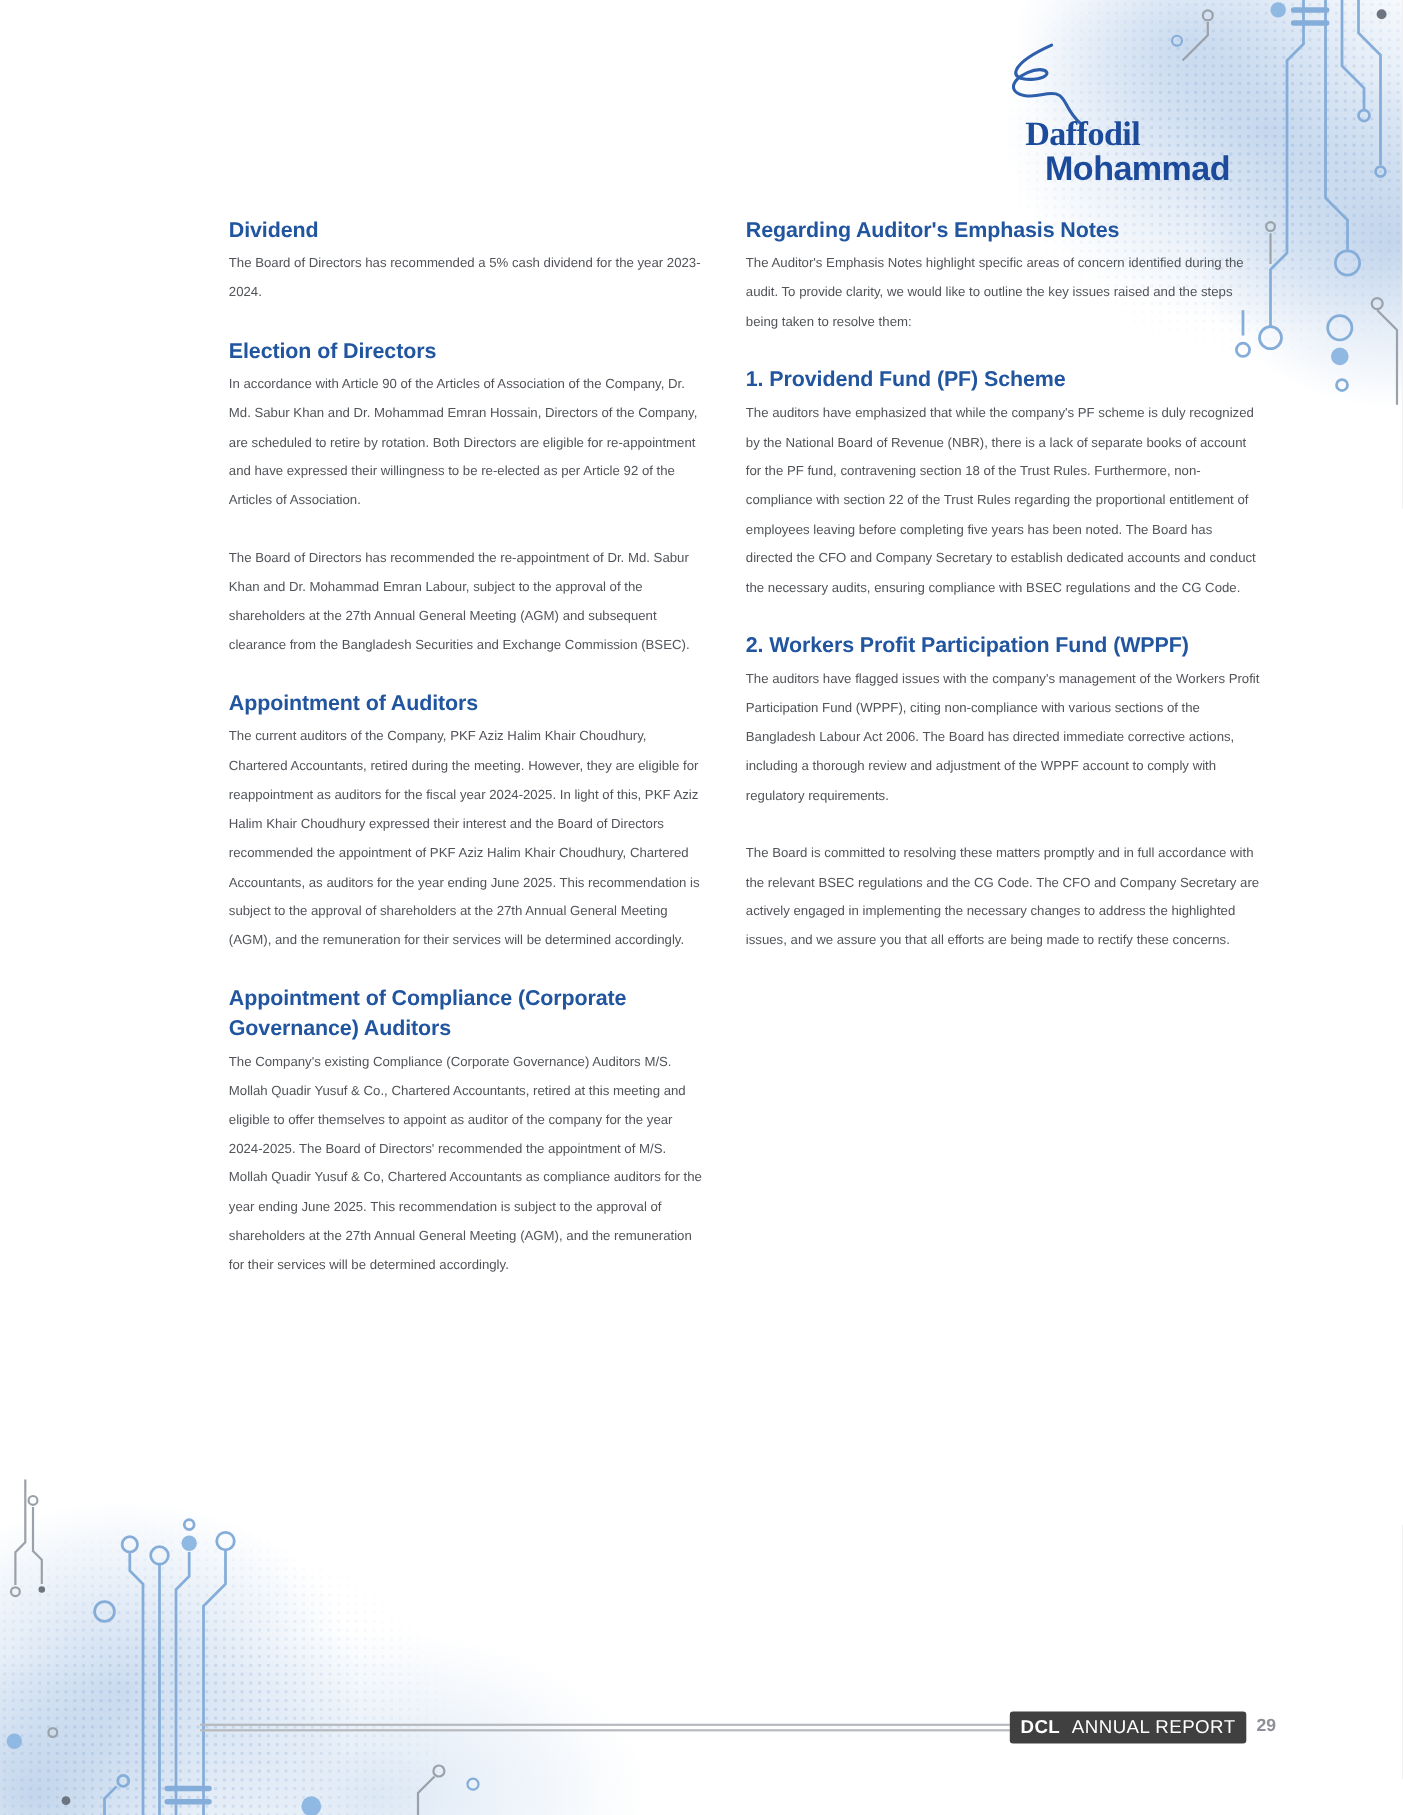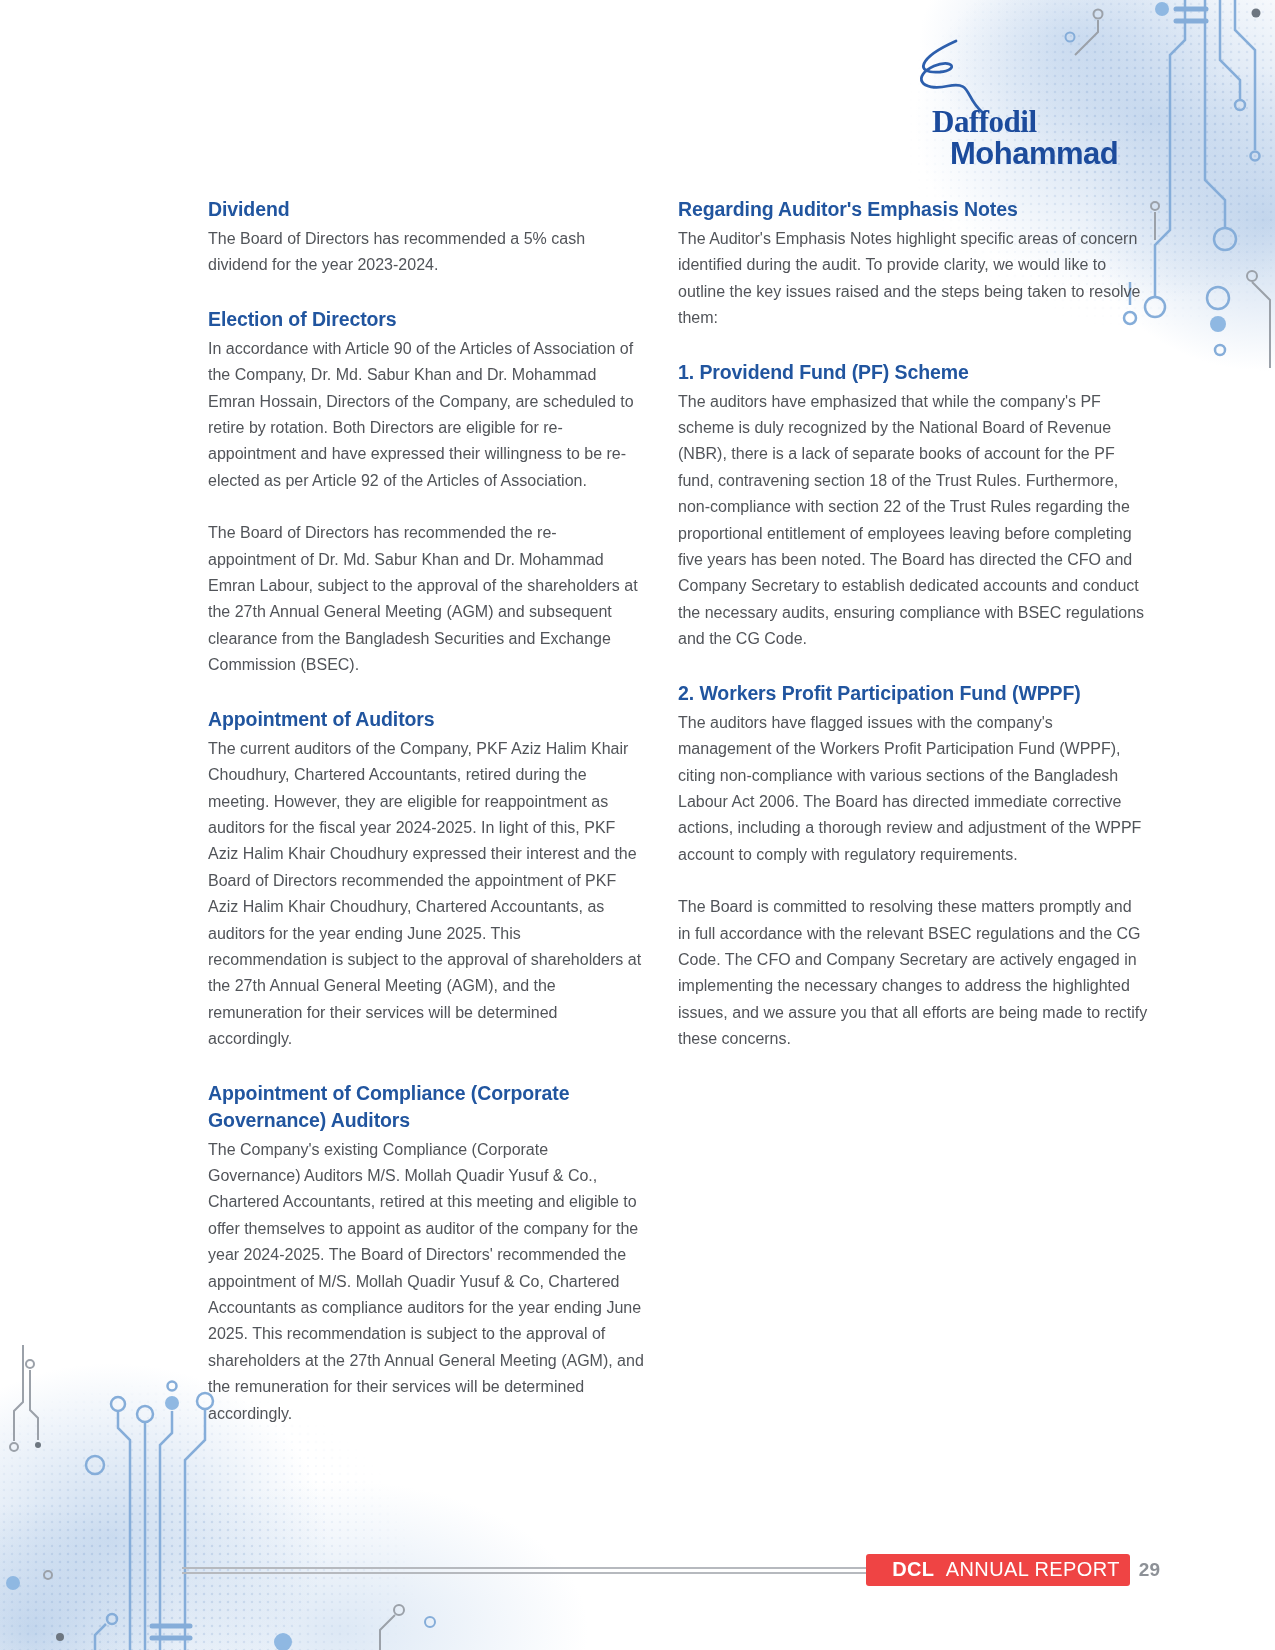--- a/index.html
+++ b/index.html
@@ -48,36 +48,36 @@
   .logo-l2{position:absolute;left:70px;top:106px;font-size:31px;font-weight:800;color:#1c4b9c;letter-spacing:-.5px;}
   
   .col{position:absolute;top:196px;margin-left:26px;}
   .col-left{left:182px;width:436px;}
   .col-right{left:652px;width:470px;}
   .sec + .sec{margin-top:27px;}
   .h{
     margin:0 0 3px 0;font-size:19.5px;font-weight:bold;color:#21559f;
     line-height:27px;letter-spacing:-.1px;
   }
-  .p{margin:0;font-size:16px;line-height:26.4px;color:#515459;}
+  .p{margin:0;font-size:12px;line-height:26.4px;color:#515459;}
   .p + .p{margin-top:26px;}
   
   .footer{
     position:absolute;left:182px;top:1553px;width:978px;height:34px;
     display:flex;align-items:center;
   }
   .rule{flex:1;height:7px;box-sizing:border-box;
     border-top:2px solid #b6b9be;border-bottom:2px solid #b6b9be;}
   .badge{
-    background:#ef4444;color:#ffffff;border-radius:3px;
-    padding:4px 10px 5px 26px;font-size:20px;white-space:nowrap;
+    background:#404040;color:#ffffff;border-radius:3px;
+    padding:4px 10px 5px 10px;font-size:17px;white-space:nowrap;
   }
   .badge .b1{font-weight:800;letter-spacing:.3px;}
   .badge .b2{font-weight:500;margin-left:6px;letter-spacing:.4px;}
-  .pagenum{margin-left:9px;font-size:19px;font-weight:bold;color:#8d9197;}
+  .pagenum{margin-left:9px;font-size:16px;font-weight:bold;color:#8d9197;}
 </style>
 </head>
 <body>
 
 <main class="page">
 
   <div class="blob blob-tr"></div>
   <div class="dots dots-tr"></div>
   <svg class="circuit circuit-tr" width="295" height="370" viewBox="0 0 295 370" fill="none">
     <g stroke="#85add9" stroke-width="2.5">

